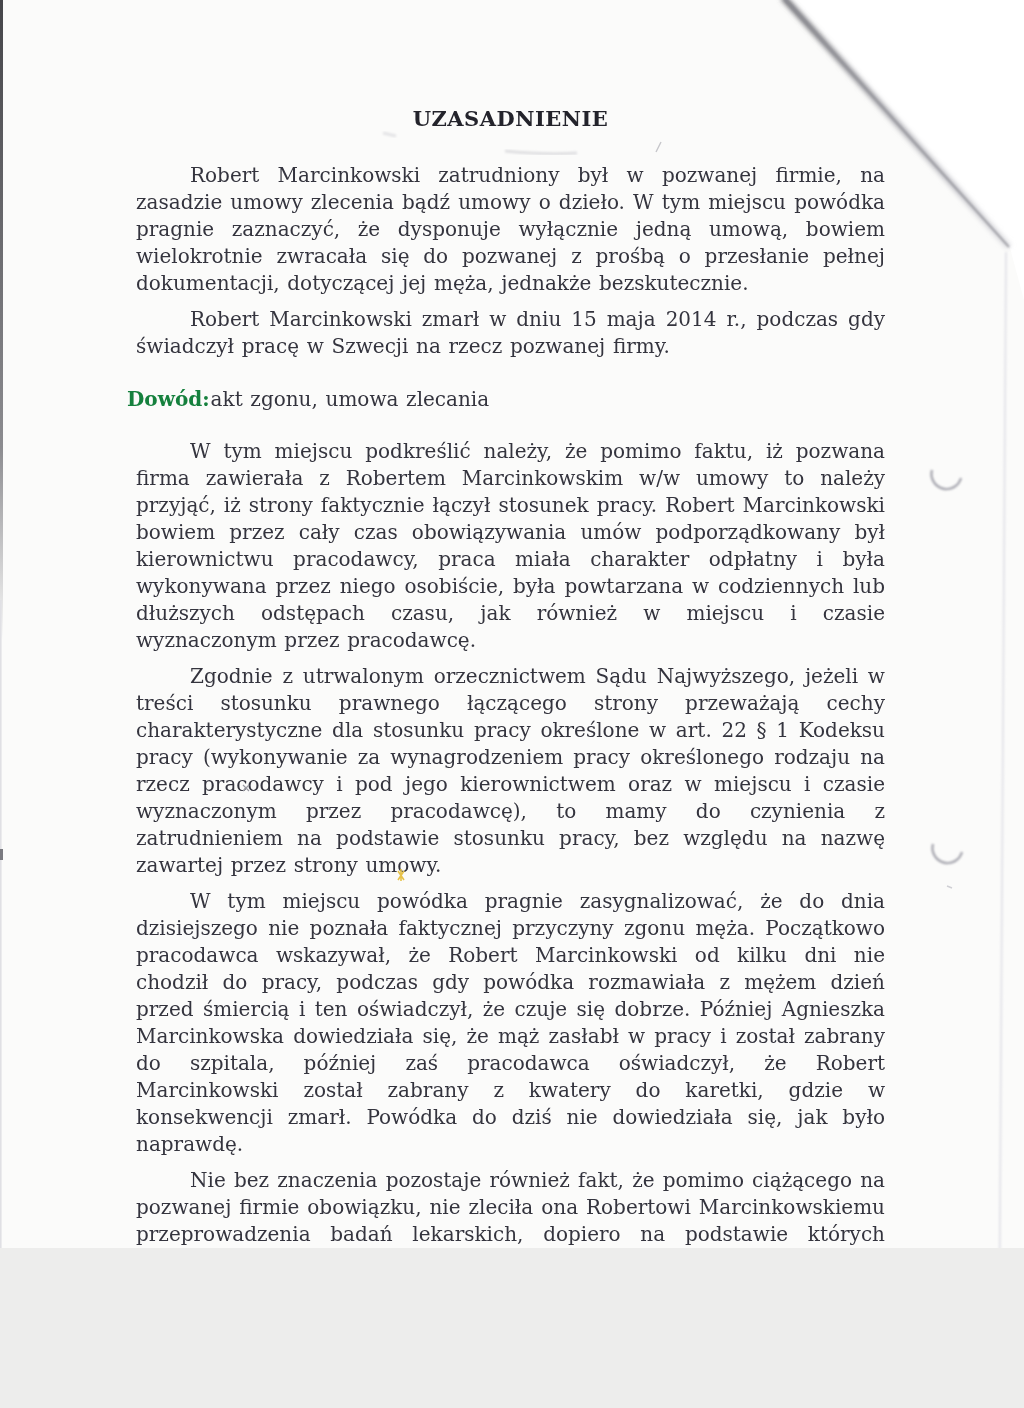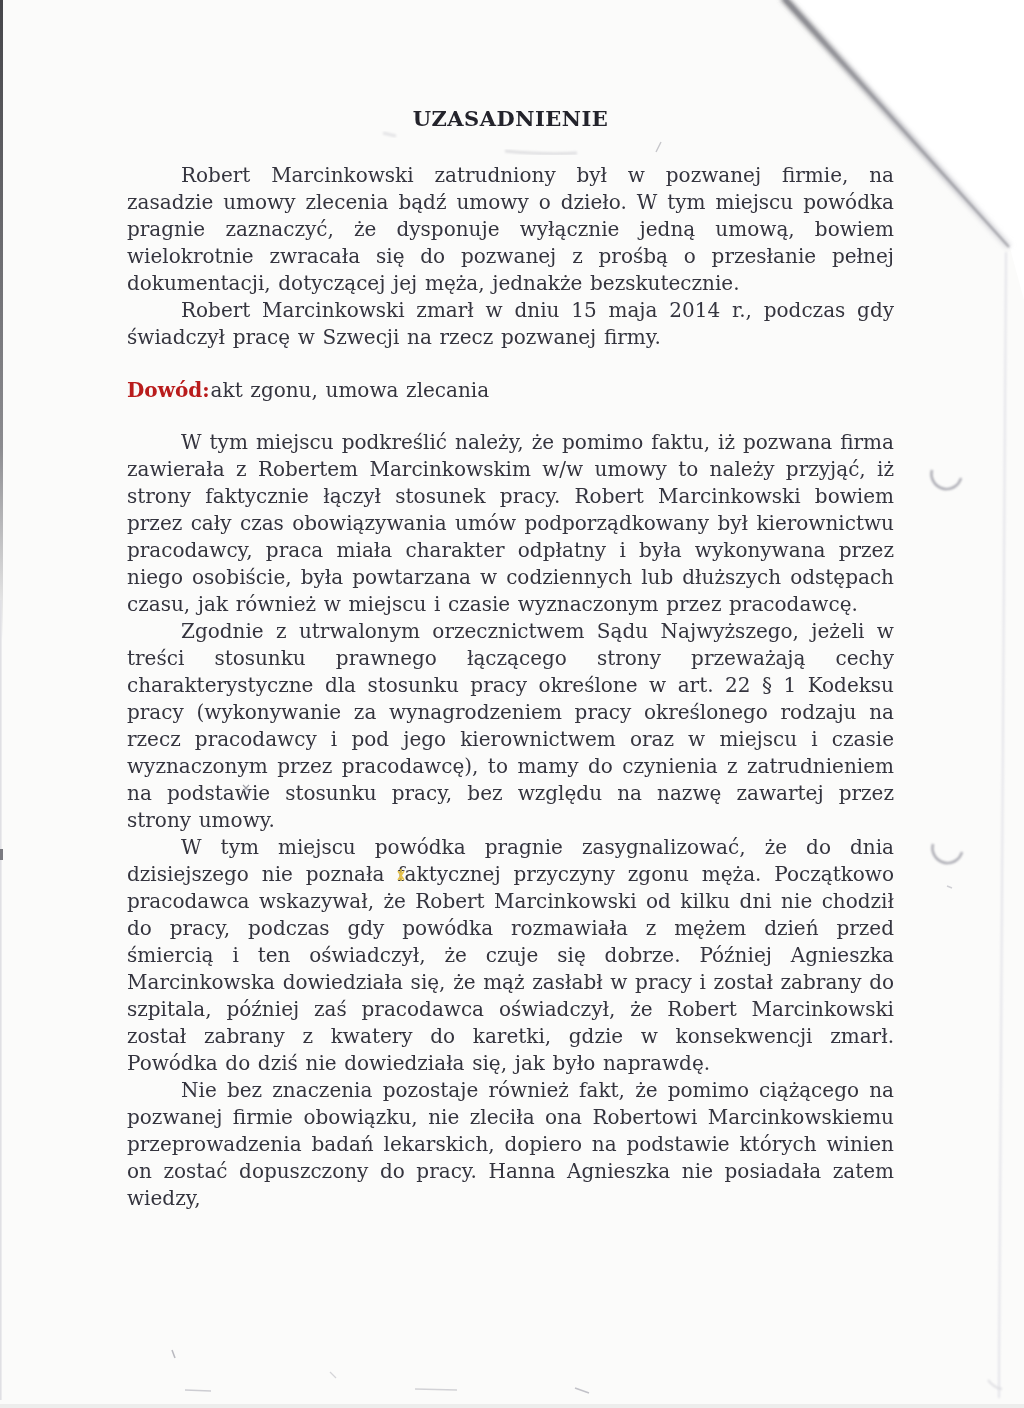--- a/index.html
+++ b/index.html
@@ -3,53 +3,53 @@
 <meta charset="utf-8">
 <style>
   html, body { margin: 0; padding: 0; }
   body {
     width: 1024px; height: 1408px;
     background: #ededec;
     font-family: "DejaVu Serif", "Liberation Serif", serif;
   }
   .page {
     position: relative;
-    width: 1024px; height: 1404px;
+    width: 1024px; height: 1248px;
     background: #fbfbfa;
     overflow: hidden;
     color: #34343e;
   }
   .content {
     position: absolute;
     left: 127px; top: 106px;
     width: 767px;
   }
   .title {
     margin: 0 0 31px 0;
     font-size: 21px;
     font-weight: bold;
     letter-spacing: 0.5px;
     text-align: center;
     color: #23232b;
   }
   p.para {
-    margin: 0;
+    margin: 9px;
     font-size: 20px;
     line-height: 27px;
     text-align: justify;
     text-indent: 54px;
     word-spacing: 1.3px;
   }
   p.evidence {
     margin: 26px 0 25px 0;
     font-size: 20px;
     line-height: 27px;
     word-spacing: 1.3px;
   }
-  p.evidence b { color: #b91c1c; }
+  p.evidence b { color: #15803d; }
   p.evidence span { margin-left: 1px; }
   svg.artifacts {
     position: absolute;
     left: 0; top: 0;
     pointer-events: none;
   }
 </style>
 </head>
 <body>
 

